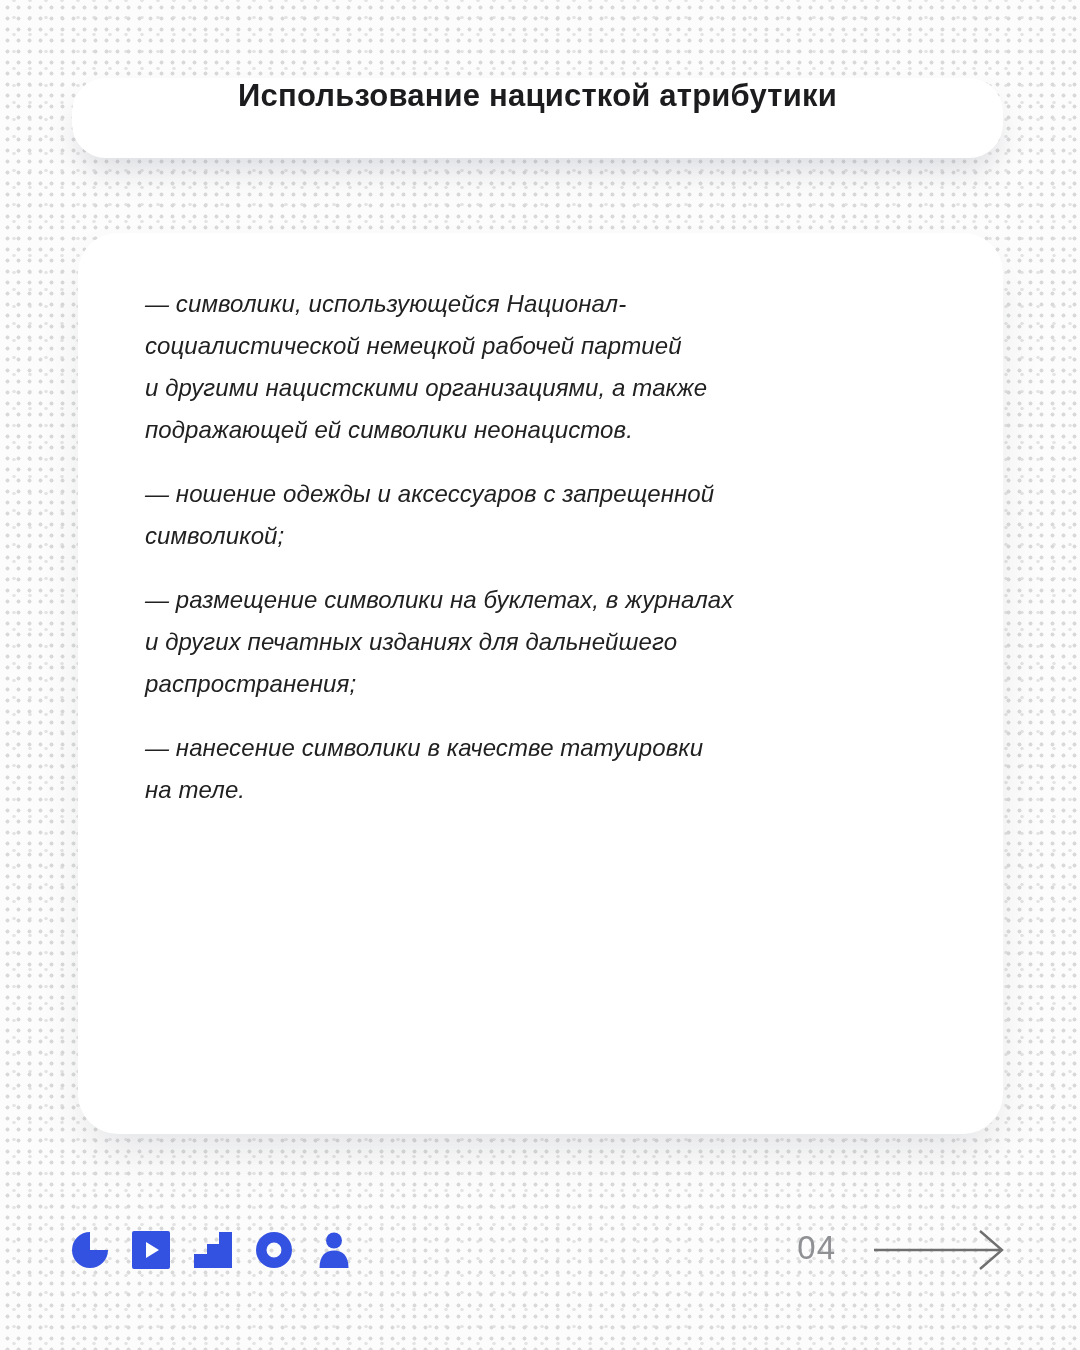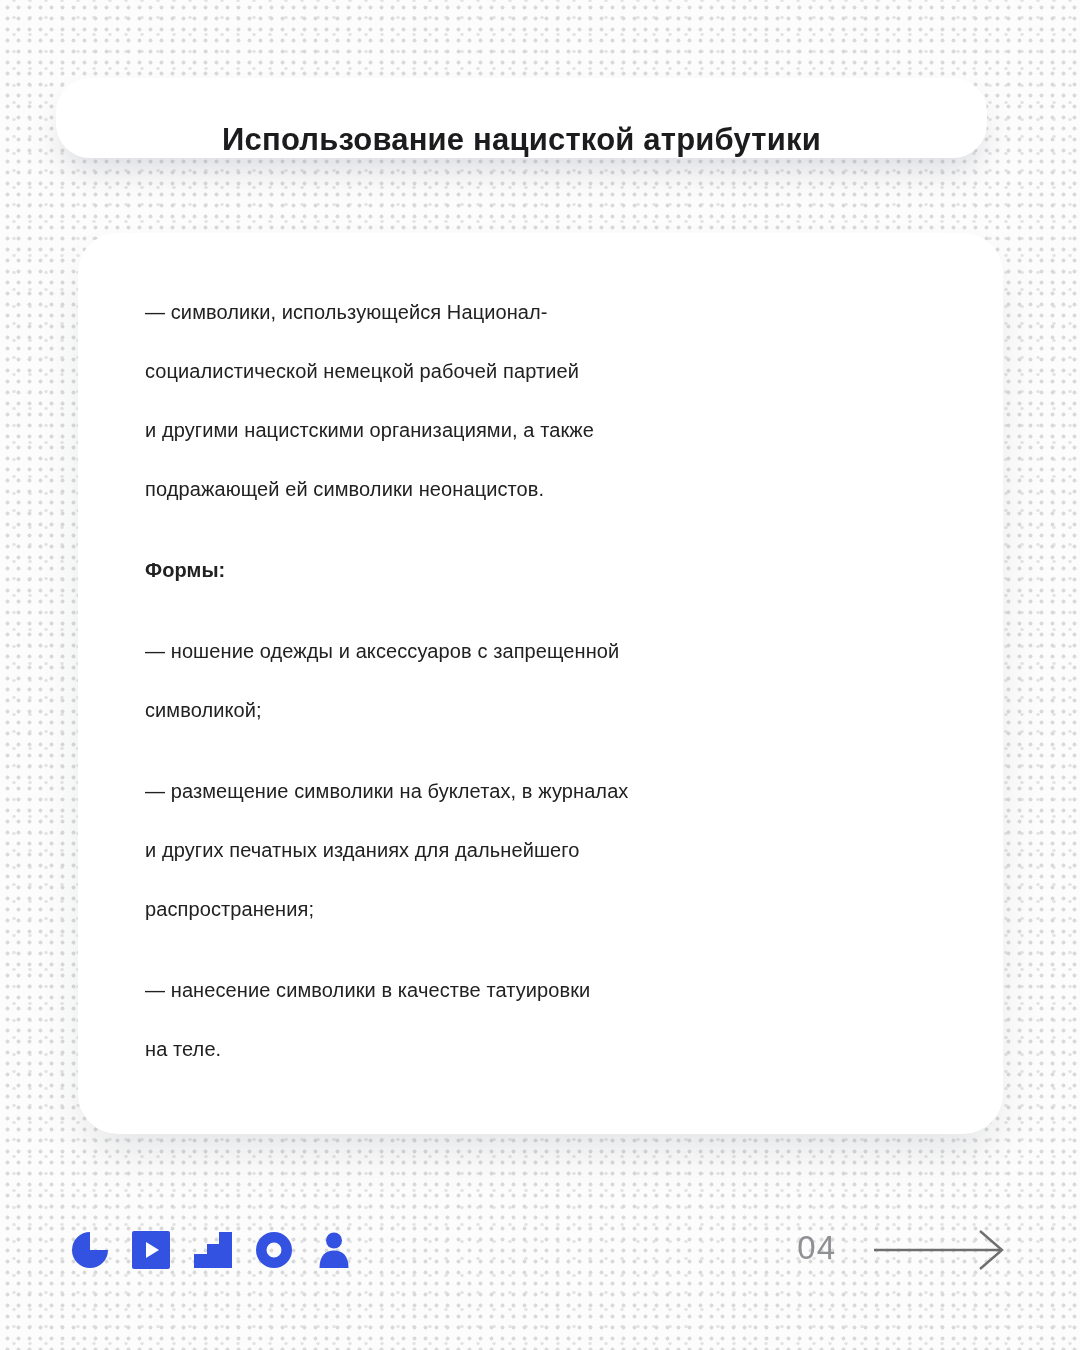--- a/index.html
+++ b/index.html
@@ -15,29 +15,29 @@
     overflow: hidden;
     background-color: #fcfcfc;
     background-image:
       radial-gradient(circle, #d9d9d9 1.7px, rgba(217,217,217,0) 2.3px),
       radial-gradient(circle, #e4e4e4 1.4px, rgba(228,228,228,0) 2.0px);
     background-size: 11px 11px, 16px 17px;
     background-position: 2px 2px, 6px 9px;
   }
   .header-card {
     position: absolute;
-    left: 56px;
+    left: 72px;
     top: 78px;
     width: 931px;
     height: 80px;
     background: #ffffff;
     border-radius: 34px;
     box-shadow: 0 18px 30px -6px rgba(110,115,130,0.22);
     display: flex;
-    align-items: flex-end;
+    align-items: flex-start;
     justify-content: center;
   }
   .header-card h1 {
     font-size: 31px;
     font-weight: 700;
     color: #1c1c1e;
     letter-spacing: 0.2px;
     white-space: nowrap;
   }
   .main-card {
@@ -45,26 +45,27 @@
     left: 78px;
     top: 233px;
     width: 925px;
     height: 901px;
     background: #ffffff;
     border-radius: 40px;
     box-shadow: 0 24px 44px -10px rgba(110,115,130,0.18);
     padding: 50px 60px 40px 67px;
   }
   .para {
-    font-size: 20px;
-    line-height: 59px;
+    font-size: 24px;
+    line-height: 42px;
     color: #212121;
     white-space: pre-line;
     margin-bottom: 22px;
     letter-spacing: 0.1px;
+    font-style: italic;
   }
   .para.bold { font-weight: 700; }
   .para:last-child { margin-bottom: 0; margin-top: 16px; }
   .footer {
     position: absolute;
     left: 72px;
     right: 75px;
     top: 1226px;
     height: 48px;
     display: flex;
@@ -96,21 +97,20 @@
 
   <div class="header-card">
     <h1>Использование нацисткой атрибутики</h1>
   </div>
 
   <div class="main-card">
     <p class="para">— символики, использующейся Национал-
 социалистической немецкой рабочей партией
 и другими нацистскими организациями, а также
 подражающей ей символики неонацистов.</p>
-    <p class="para bold">Формы:</p>
     <p class="para">— ношение одежды и аксессуаров с запрещенной
 символикой;</p>
     <p class="para">— размещение символики на буклетах, в журналах
 и других печатных изданиях для дальнейшего
 распространения;</p>
     <p class="para">— нанесение символики в качестве татуировки
 на теле.</p>
   </div>
 
   <div class="footer">

